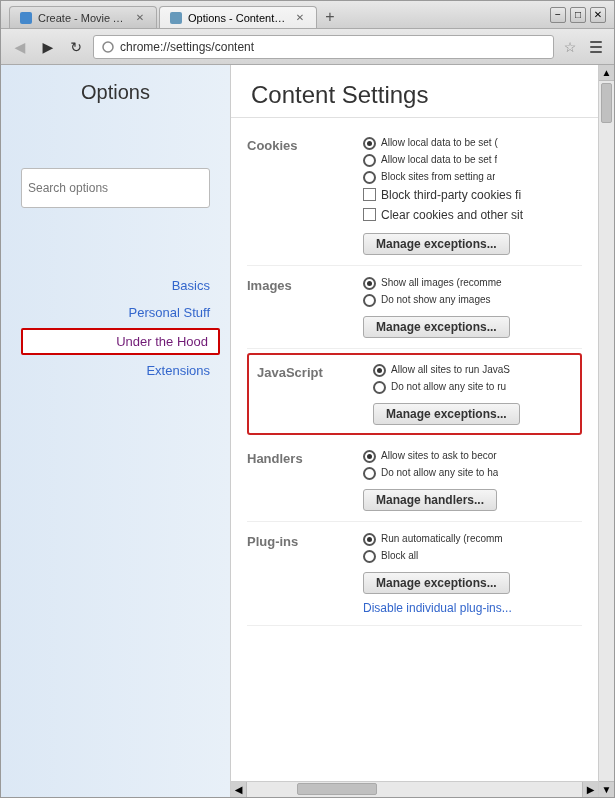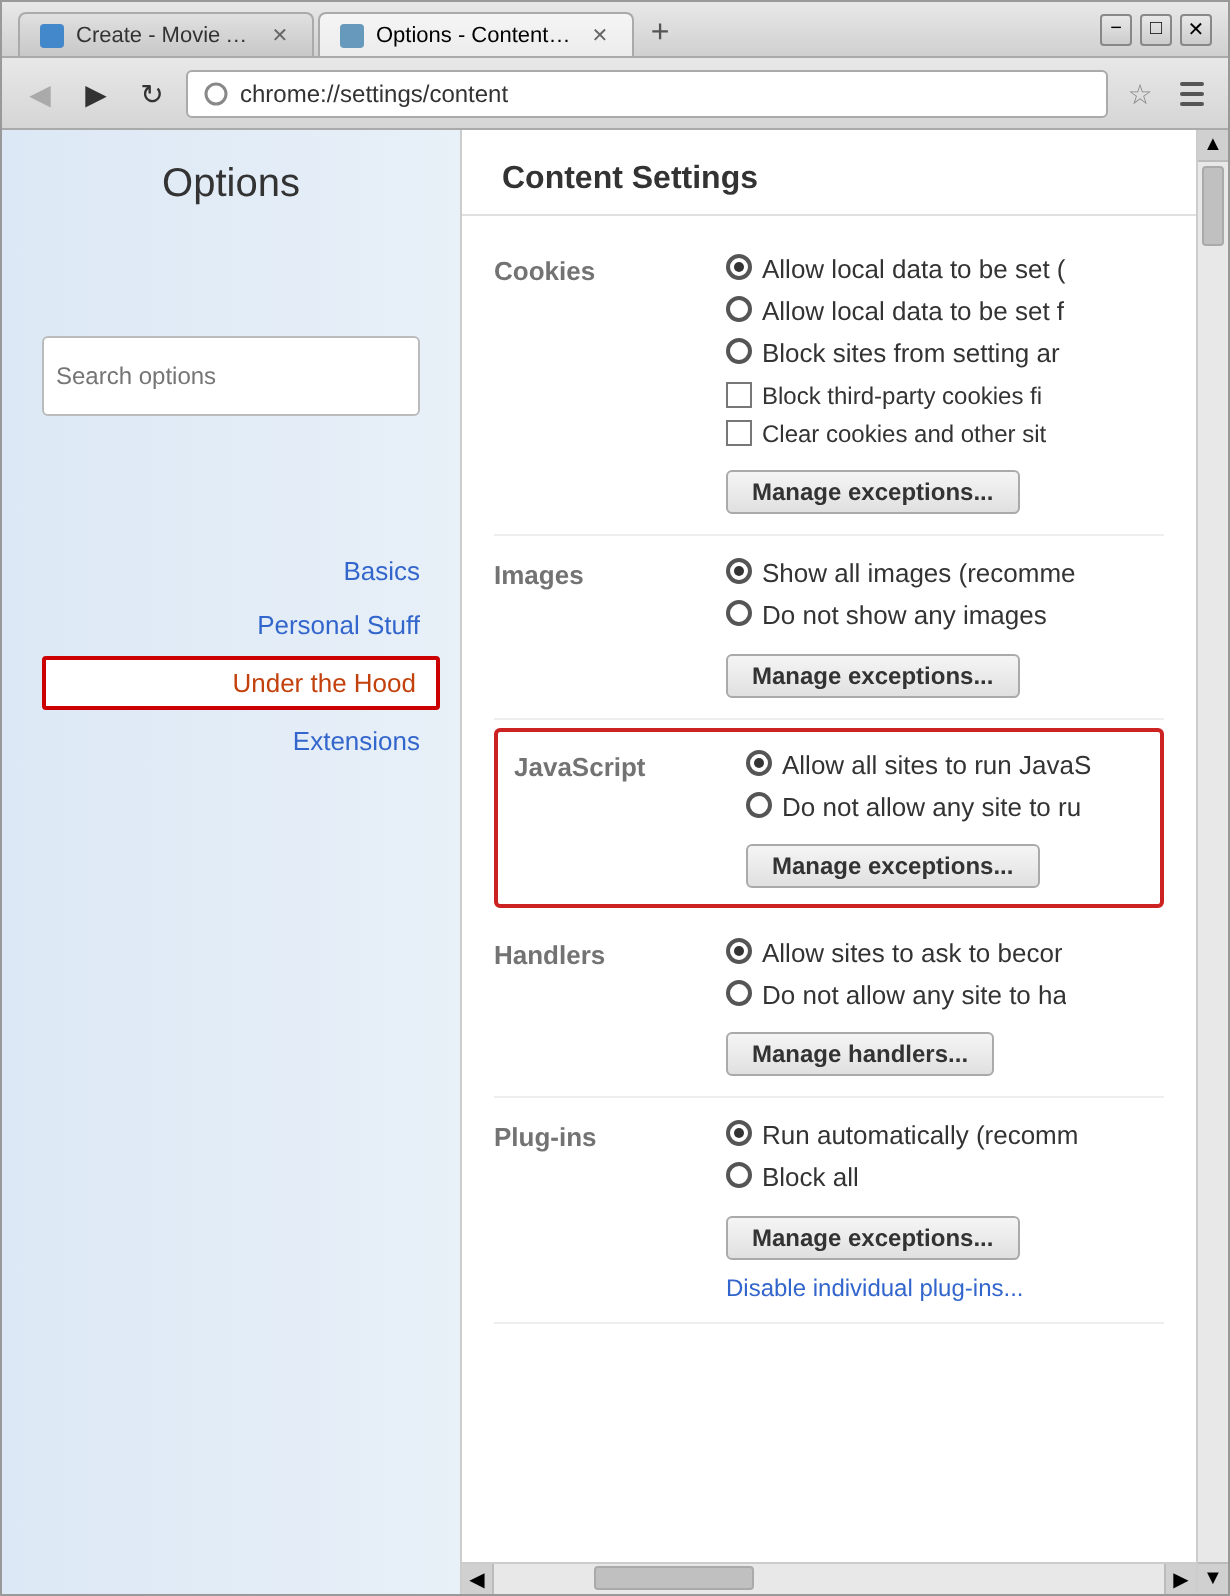--- a/index.html
+++ b/index.html
@@ -31,37 +31,37 @@
     
     .main { display: flex; flex: 1; overflow: hidden; background: #fff; }
 
     
     .sidebar { width: 230px; background: linear-gradient(to right, #dce8f5, #e8f0f8); border-right: 1px solid #ccc; display: flex; flex-direction: column; padding: 16px 0; flex-shrink: 0; gap: 48px; }
     .sidebar-title { font-size: 20px; color: #333; text-align: center; margin-bottom: 16px; font-weight: normal; }
     .search-box { margin: 0 20px 16px 20px; }
     .search-input { width: 100%; height: 40px; border: 1px solid #bbb; border-radius: 3px; padding: 0 6px; font-size: 12px; background: #fff; color: #999; }
     .sidebar-nav { display: flex; flex-direction: column; }
     .sidebar-item { padding: 6px 20px; text-align: right; color: #3366cc; font-size: 13px; cursor: pointer; text-decoration: none; }
-    .sidebar-item.active { border: 2px solid #cc0000; background: #fff; color: #c2410c; font-weight: normal; margin: 2px 10px 2px 20px; padding: 4px 10px; border-radius: 2px; text-align: right; }
+    .sidebar-item.active { border: 2px solid #cc0000; background: #fff; color: #701a75; font-weight: normal; margin: 2px 10px 2px 20px; padding: 4px 10px; border-radius: 2px; text-align: right; }
 
     
     .content { flex: 1; overflow: hidden; display: flex; flex-direction: column; }
     .content-scroll { flex: 1; overflow-y: auto; overflow-x: hidden; }
 
     
     .content-header { padding: 16px 20px 8px 20px; border-bottom: 1px solid #e0e0e0; }
-    .content-title { font-size: 16px; font-weight: bold; color: #333; }
+    .content-title { font-size: 24px; font-weight: normal; color: #333; }
 
     
     .settings-area { padding: 8px 16px; }
     .setting-row { display: flex; align-items: flex-start; padding: 10px 0; border-bottom: 1px solid #eee; gap: 16px; }
     .setting-row.highlighted { border: 2px solid #cc0000; border-radius: 3px; padding: 8px; margin: 4px 0; }
     .setting-label { width: 100px; font-size: 13px; font-weight: bold; color: #737373; flex-shrink: 0; padding-top: 2px; }
     .setting-options { flex: 1; display: flex; flex-direction: column; gap: 3px; overflow: hidden; }
-    .radio-option { display: flex; align-items: flex-start; gap: 5px; font-size: 13px; color: #333; }
+    .radio-option { display: flex; align-items: flex-start; gap: 5px; font-size: 10px; color: #333; }
     .radio-dot { width: 13px; height: 13px; border-radius: 50%; border: 2px solid #555; flex-shrink: 0; margin-top: 1px; display: flex; align-items: center; justify-content: center; }
     .radio-dot.selected::after { content: ''; width: 5px; height: 5px; background: #333; border-radius: 50%; }
     .checkbox-opt { display: flex; align-items: flex-start; gap: 5px; font-size: 12px; color: #333; text-align: right; }
     .checkbox-box { width: 13px; height: 13px; border: 1px solid #777; background: #fff; flex-shrink: 0; margin-top: 1px; }
     .option-text { overflow: hidden; white-space: nowrap; text-overflow: ellipsis; line-height: 1.4; }
     .manage-btn { margin-top: 6px; display: inline-flex; align-items: center; }
     .btn { height: 22px; padding: 0 12px; border: 1px solid #aaa; border-radius: 3px; background: linear-gradient(to bottom, #f5f5f5, #e0e0e0); font-size: 12px; cursor: pointer; color: #333; white-space: nowrap; font-weight: bold; }
 
     
     .link { color: #3366cc; text-decoration: none; font-size: 12px; cursor: pointer; }

